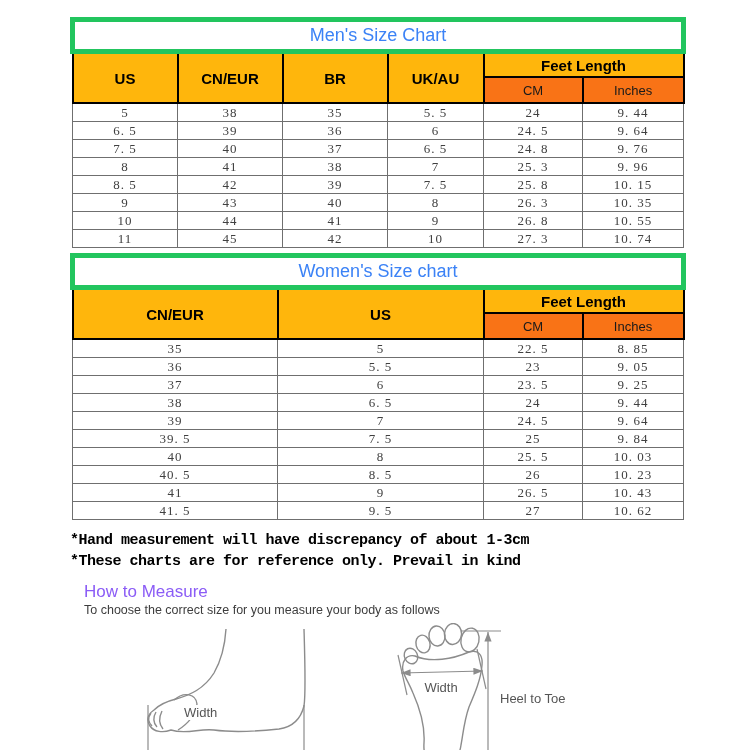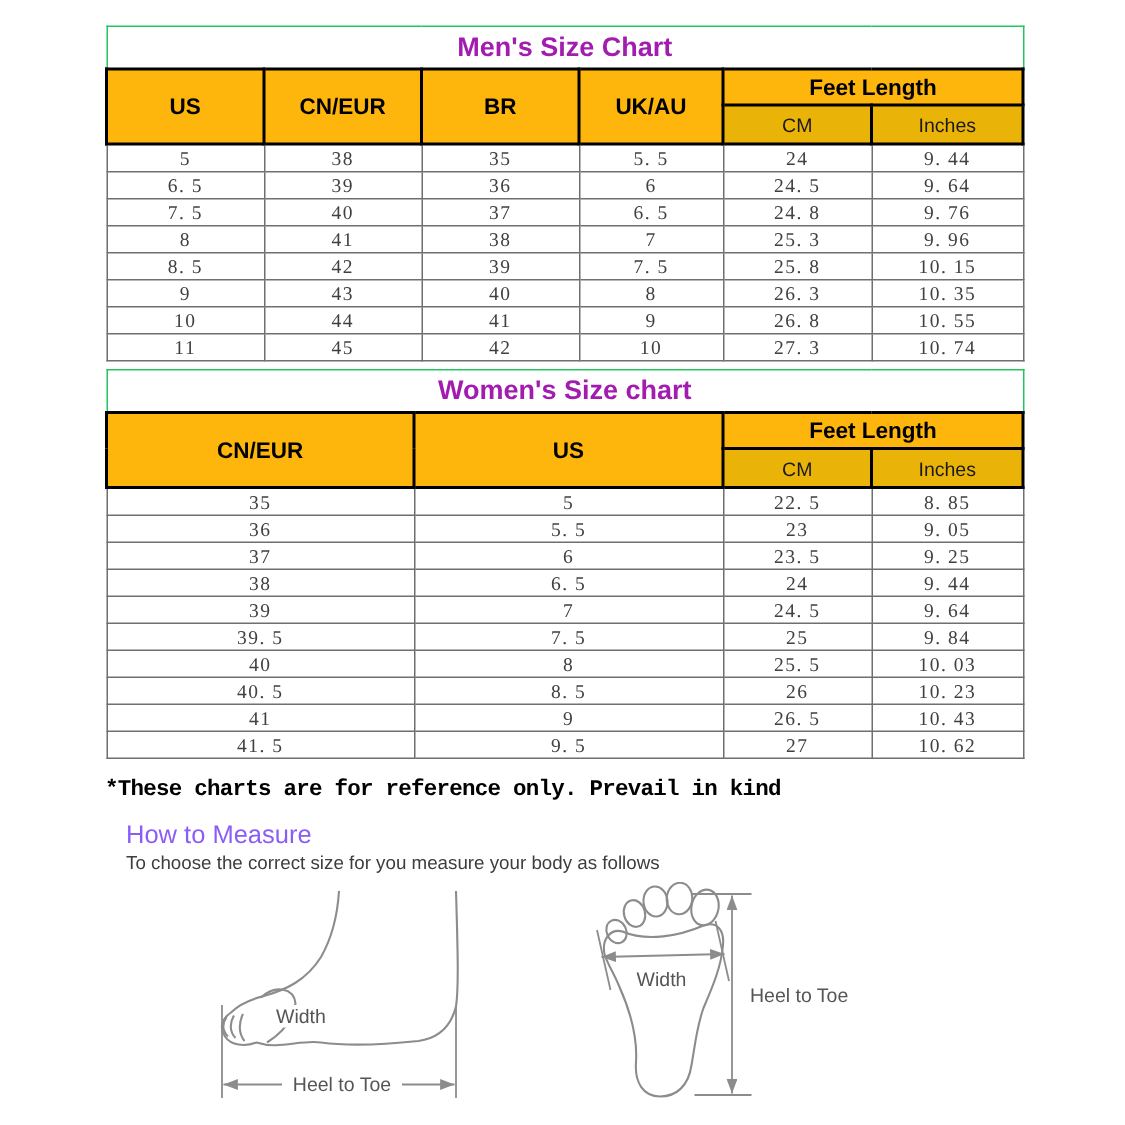--- a/index.html
+++ b/index.html
@@ -5,31 +5,31 @@
   html,body{margin:0;padding:0;}
   body{
     width:750px;height:750px;background:#ffffff;overflow:hidden;
     font-family:"Liberation Sans", sans-serif;
     -webkit-font-smoothing:antialiased;
   }
   .charts{margin:17px 0 0 70px;width:611px;}
   table{border-collapse:collapse;table-layout:fixed;width:611px;}
   table + table{margin-top:5px;}
   tr.title-row th{
-    background:#ffffff;border:1px solid #22c55e;
-    font-size:18px;font-weight:bold;color:#a21caf;height:25px;
+    background:#ffffff;border:5px solid #22c55e;
+    font-size:18px;font-weight:normal;color:#3b82f6;height:25px;
     font-family:"Liberation Sans", sans-serif;
   }
   th.col-head{
     background:#FFB60C;border:2px solid #000;
     font-size:15px;font-weight:bold;color:#000;
   }
   th.flh{height:20px;}
   th.sub{
-    background:#eab308;border:2px solid #000;border-top:1px solid #000;
+    background:#f97316;border:2px solid #000;border-top:1px solid #000;
     font-size:13px;font-weight:normal;color:#1a1a1a;height:22px;
   }
   tbody td{
     border:1px solid #6f6f6f;height:17px;text-align:center;
     font-family:"Liberation Serif", serif;
     font-size:13px;color:#404040;letter-spacing:1px;padding:0;
     white-space:pre;
   }
   .notes{margin:10px 0 0 70px;}
   .note-line{
@@ -228,20 +228,21 @@
           <td>41. 5</td>
           <td>9. 5</td>
           <td>27</td>
           <td>10. 62</td>
         </tr>
       </tbody>
   </table>
 </div>
 
 <div class="notes">
+  <div class="note-line">*Hand measurement will have discrepancy of about 1-3cm</div>
   <div class="note-line">*These charts are for reference only. Prevail in kind</div>
 </div>
 
 <div class="htm-heading">How to Measure</div>
 <div class="htm-subtext">To choose the correct size for you measure your body as follows</div>
 
 <div class="diagrams">
 
   <svg class="diagram-side" width="180" height="148" viewBox="0 0 180 148">
     <defs>

